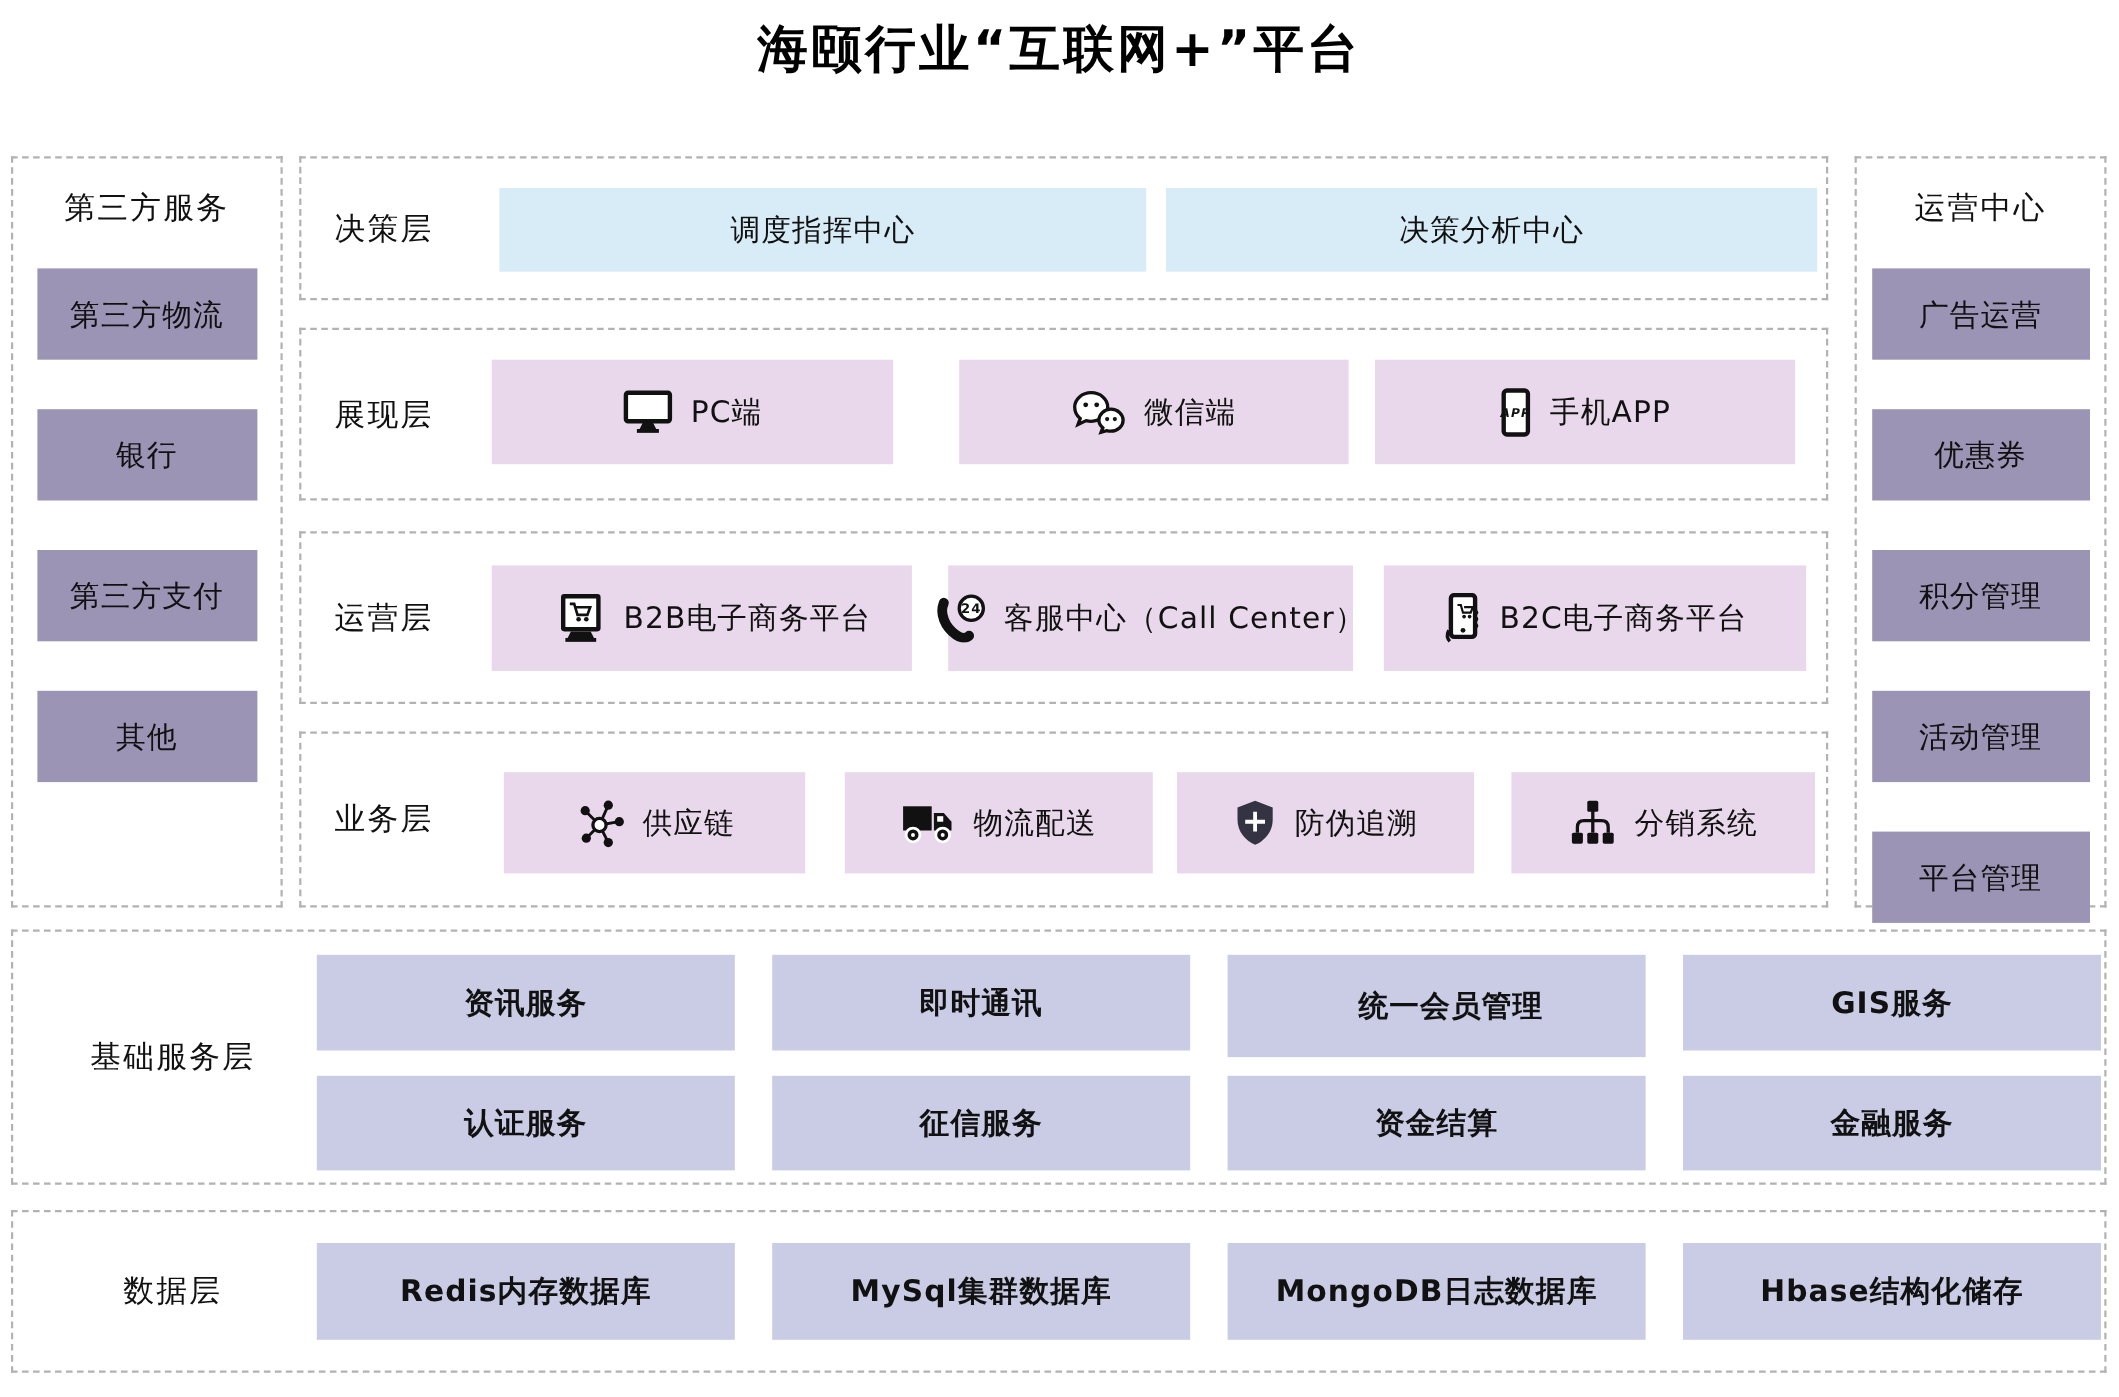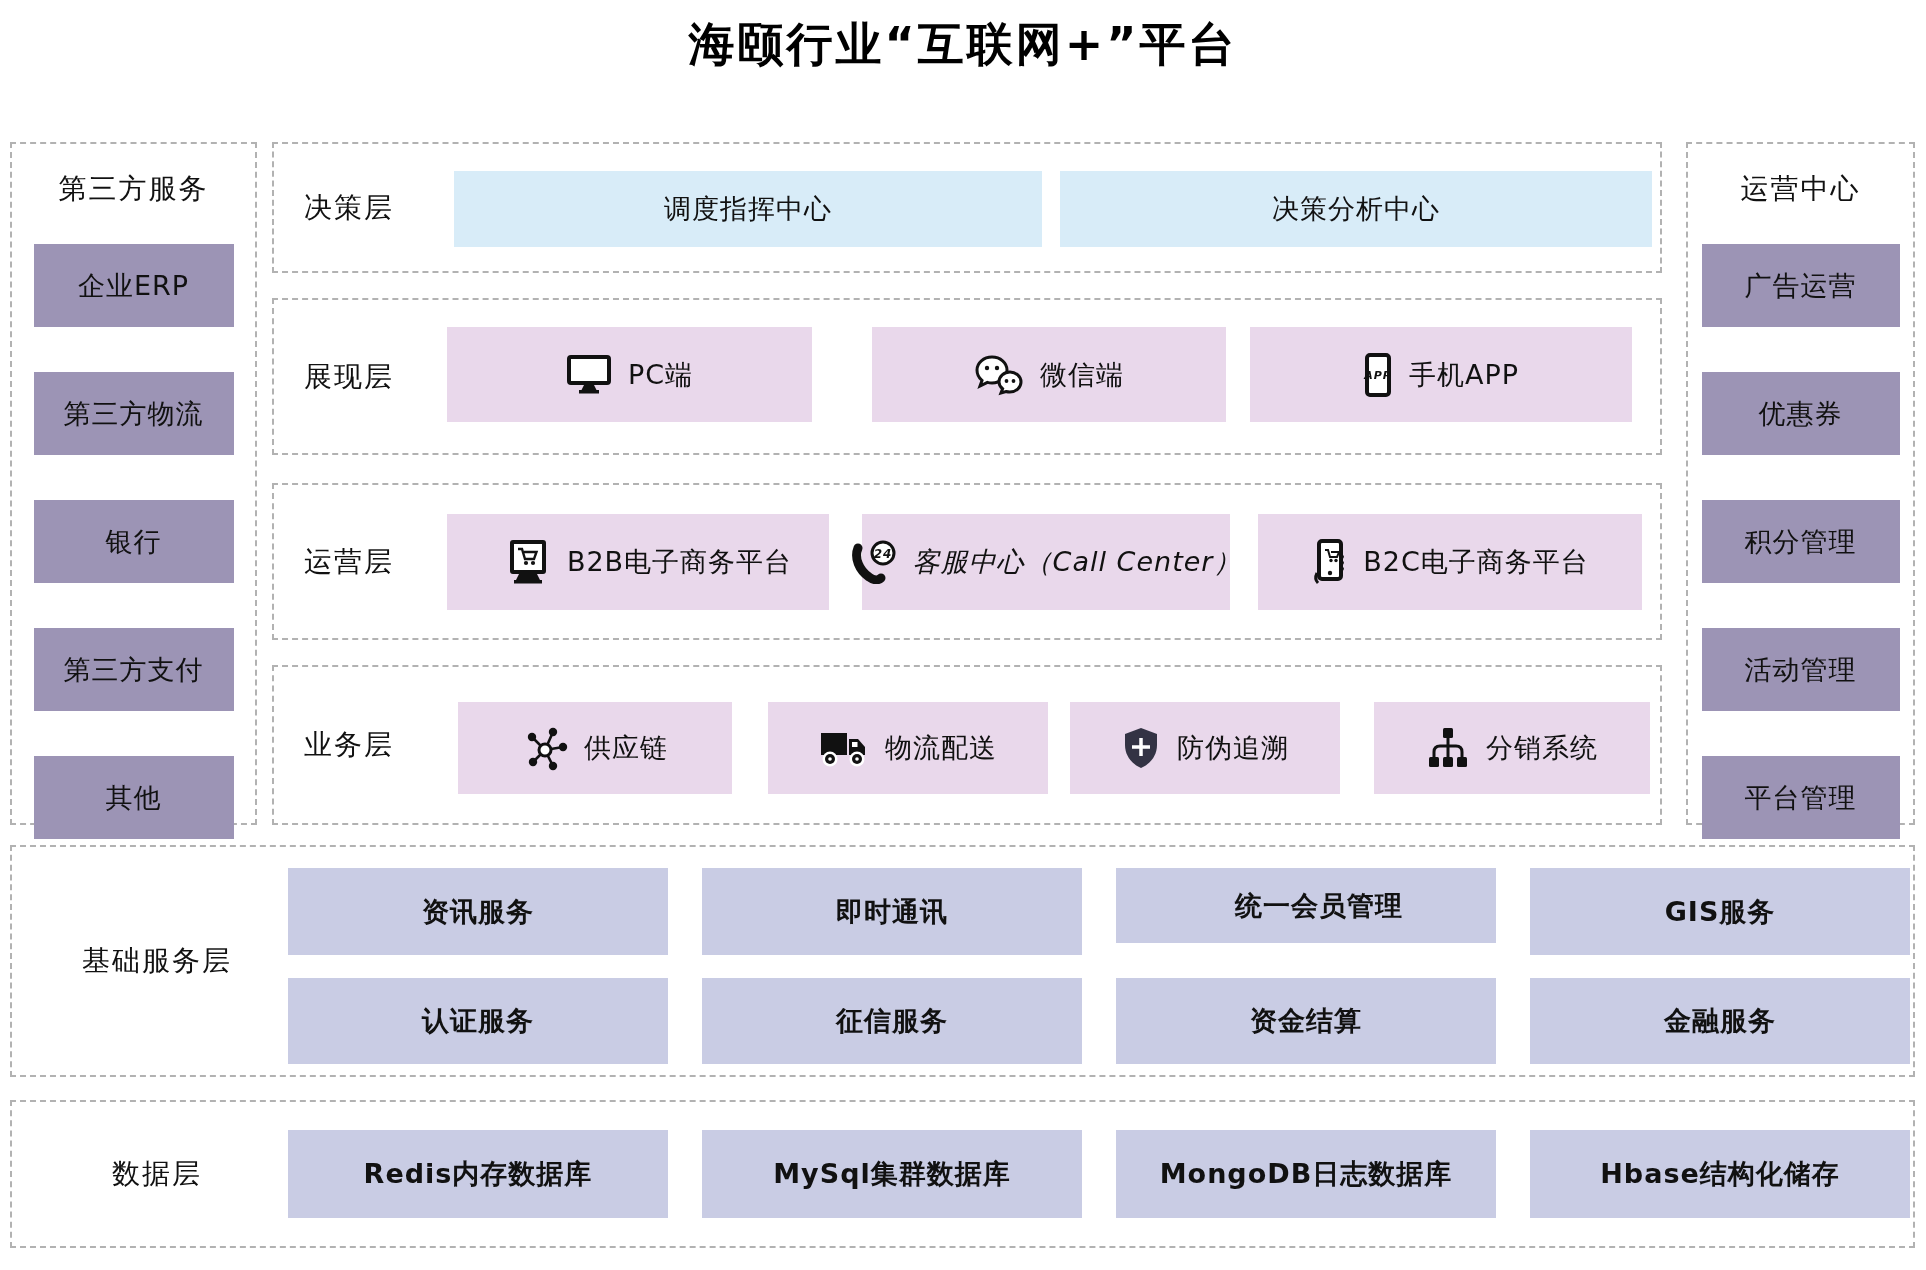--- a/index.html
+++ b/index.html
@@ -35,21 +35,20 @@
 </style>
 </head>
 <body>
 
 <div class="canvas">
 
   <div class="page-title">海颐行业“互联网+”平台</div>
 
   <div class="dashed side-panel" style="left:10px;top:142px;width:247px;height:683px;">
     <div class="panel-title">第三方服务</div>
-    <div class="side-box l">企业ERP</div>
     <div class="side-box l">第三方物流</div>
     <div class="side-box l">银行</div>
     <div class="side-box l">第三方支付</div>
     <div class="side-box l">其他</div>
   </div>
 
   <div class="dashed side-panel" style="left:1686px;top:142px;width:229px;height:683px;">
     <div class="panel-title">运营中心</div>
     <div class="side-box r">广告运营</div>
     <div class="side-box r">优惠券</div>
@@ -109,21 +108,21 @@
         <rect x="7" y="2" width="32" height="30" rx="1" fill="#fff" stroke="#111" stroke-width="4"></rect>
         <path d="M13 9 h4 l3 10 h9 l2.5 -7 H19" fill="none" stroke="#111" stroke-width="2.4"></path>
         <circle cx="21" cy="23" r="2.1" fill="#111"></circle>
           <circle cx="28" cy="23" r="2.1" fill="#111"></circle>
         <path d="M14 34 L11 40 H35 L32 34 Z" fill="#111"></path>
         <rect x="9" y="40" width="28" height="3.5" fill="#111"></rect>
       </svg>
       <span>B2B电子商务平台</span>
     </div>
 
-    <div class="cell pink" style="left:588px;top:29px;width:368px;height:96px;font-style:italic;">
+    <div class="cell pink" style="left:588px;top:29px;width:368px;height:96px;">
       <svg class="icon" width="46" height="44" viewBox="0 0 46 44">
         <path d="M7 8 C 3 18 8 30 18 37 C 22 40 27 41 30 38" stroke="#111" stroke-width="9" fill="none" stroke-linecap="round"></path>
         <circle cx="32" cy="13" r="11" fill="#fff" stroke="#111" stroke-width="3"></circle>
         <text x="32" y="17.5" font-size="12" font-weight="bold" text-anchor="middle" fill="#111">24</text>
       </svg>
       <span>客服中心（Call Center）</span>
     </div>
 
     <div class="cell pink" style="left:984px;top:29px;width:384px;height:96px;">
       <svg class="icon" width="36" height="46" viewBox="0 0 36 46">
@@ -191,21 +190,21 @@
   </div>
 
   <div class="dashed" style="left:10px;top:845px;width:1905px;height:232px;">
     <div class="bottom-label">基础服务层</div>
     <div class="cell peri" style="left:276px;top:21px;width:380px;height:87px;">
         <span>资讯服务</span>
       </div>
     <div class="cell peri" style="left:690px;top:21px;width:380px;height:87px;">
         <span>即时通讯</span>
       </div>
-    <div class="cell peri" style="left:1104px;top:21px;width:380px;height:75px;padding-left:26px;">
+    <div class="cell peri" style="left:1104px;top:21px;width:380px;height:93px;padding-left:26px;">
         <span>统一会员管理</span>
       </div>
     <div class="cell peri" style="left:1518px;top:21px;width:380px;height:87px;">
         <span>GIS服务</span>
       </div>
     <div class="cell peri" style="left:276px;top:131px;width:380px;height:86px;">
         <span>认证服务</span>
       </div>
     <div class="cell peri" style="left:690px;top:131px;width:380px;height:86px;">
         <span>征信服务</span>

